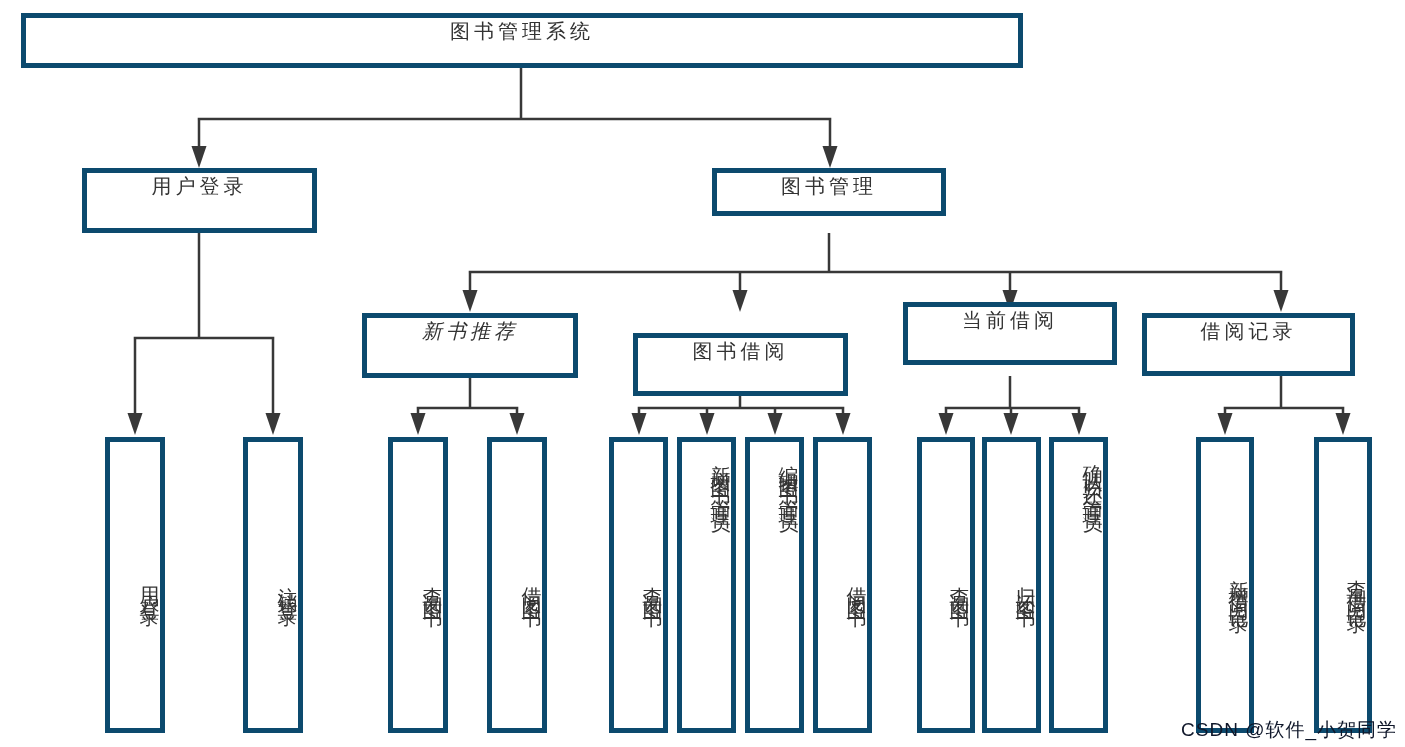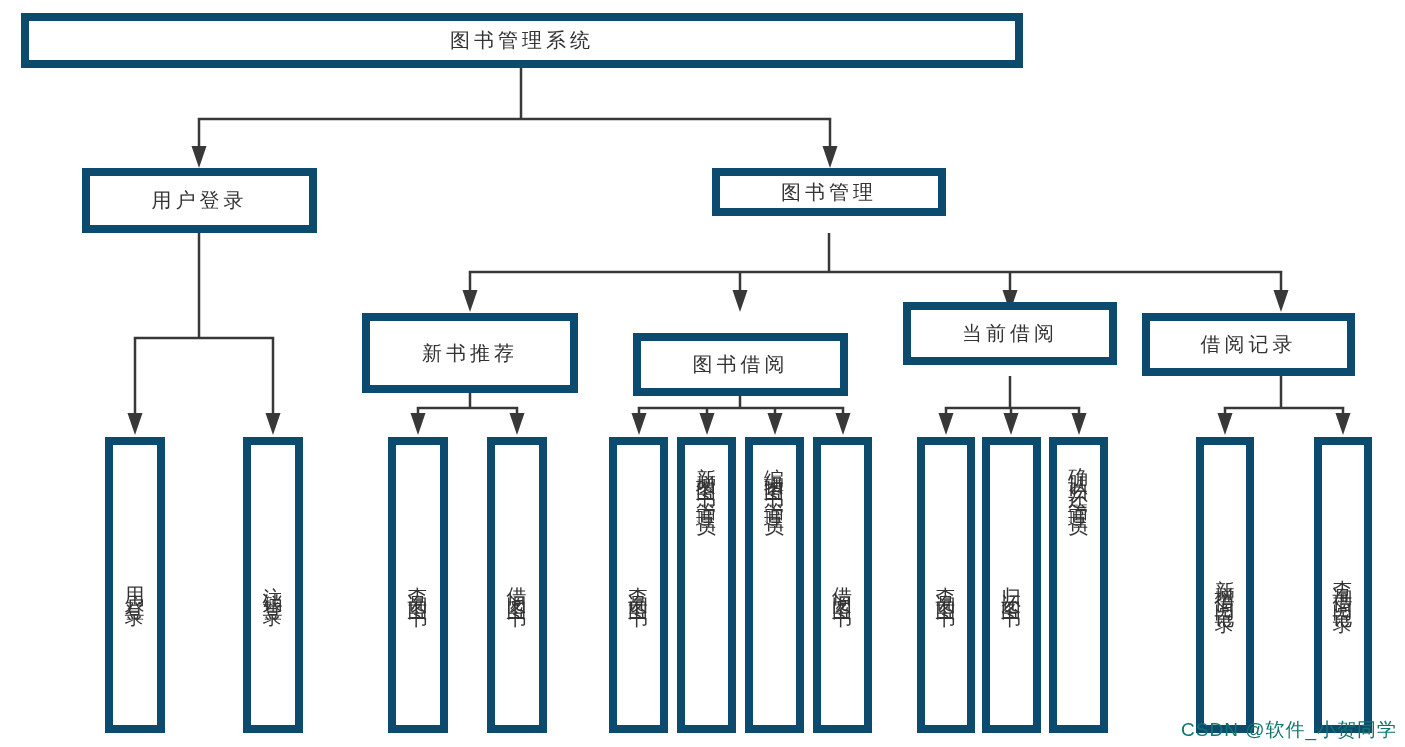--- a/index.html
+++ b/index.html
@@ -13,24 +13,23 @@
   }
   .wires {
     position: absolute;
     left: 0; top: 0;
     width: 1405px; height: 747px;
   }
   .node {
     position: absolute;
     box-sizing: border-box;
     background: #ffffff;
-    border: 8px solid #0c4a6e;
+    border: 5px solid #0c4a6e;
     color: #333333;
     display: flex;
-    align-items: center;
     justify-content: center;
   }
   .node-h {
     font-size: 20px;
     letter-spacing: 4px;
     white-space: nowrap;
   }
   .node-v {
     flex-direction: column;
     justify-content: center;
@@ -45,21 +44,21 @@
   }
   .node-v.top-align {
     justify-content: flex-start;
     padding-top: 7px;
   }
   .watermark {
     position: absolute;
     right: 8px;
     bottom: 4px;
     font-size: 19px;
-    color: #0f766e;
+    color: #0f172a;
     letter-spacing: 1px;
     white-space: nowrap;
   }
 </style>
 </head>
 <body>
 
 <div class="canvas">
 
   <svg class="wires" viewBox="0 0 1405 747" xmlns="http://www.w3.org/2000/svg">
@@ -106,21 +105,21 @@
     <span>图书管理系统</span>
   </div>
 
   <div class="node node-h" style="left:82px; top:168px; width:235px; height:65px;">
     <span>用户登录</span>
   </div>
   <div class="node node-h" style="left:712px; top:168px; width:234px; height:48px;">
     <span>图书管理</span>
   </div>
 
-  <div class="node node-h" style="left:362px; top:313px; width:216px; height:80px;">
+  <div class="node node-h" style="left:362px; top:313px; width:216px; height:65px;font-style:italic;">
     <span>新书推荐</span>
   </div>
   <div class="node node-h" style="left:633px; top:313px; width:215px; height:63px;margin-top:20px;">
     <span>图书借阅</span>
   </div>
   <div class="node node-h" style="left:903px; top:302px; width:214px; height:63px;">
     <span>当前借阅</span>
   </div>
   <div class="node node-h" style="left:1142px; top:313px; width:213px; height:63px;">
     <span>借阅记录</span>

